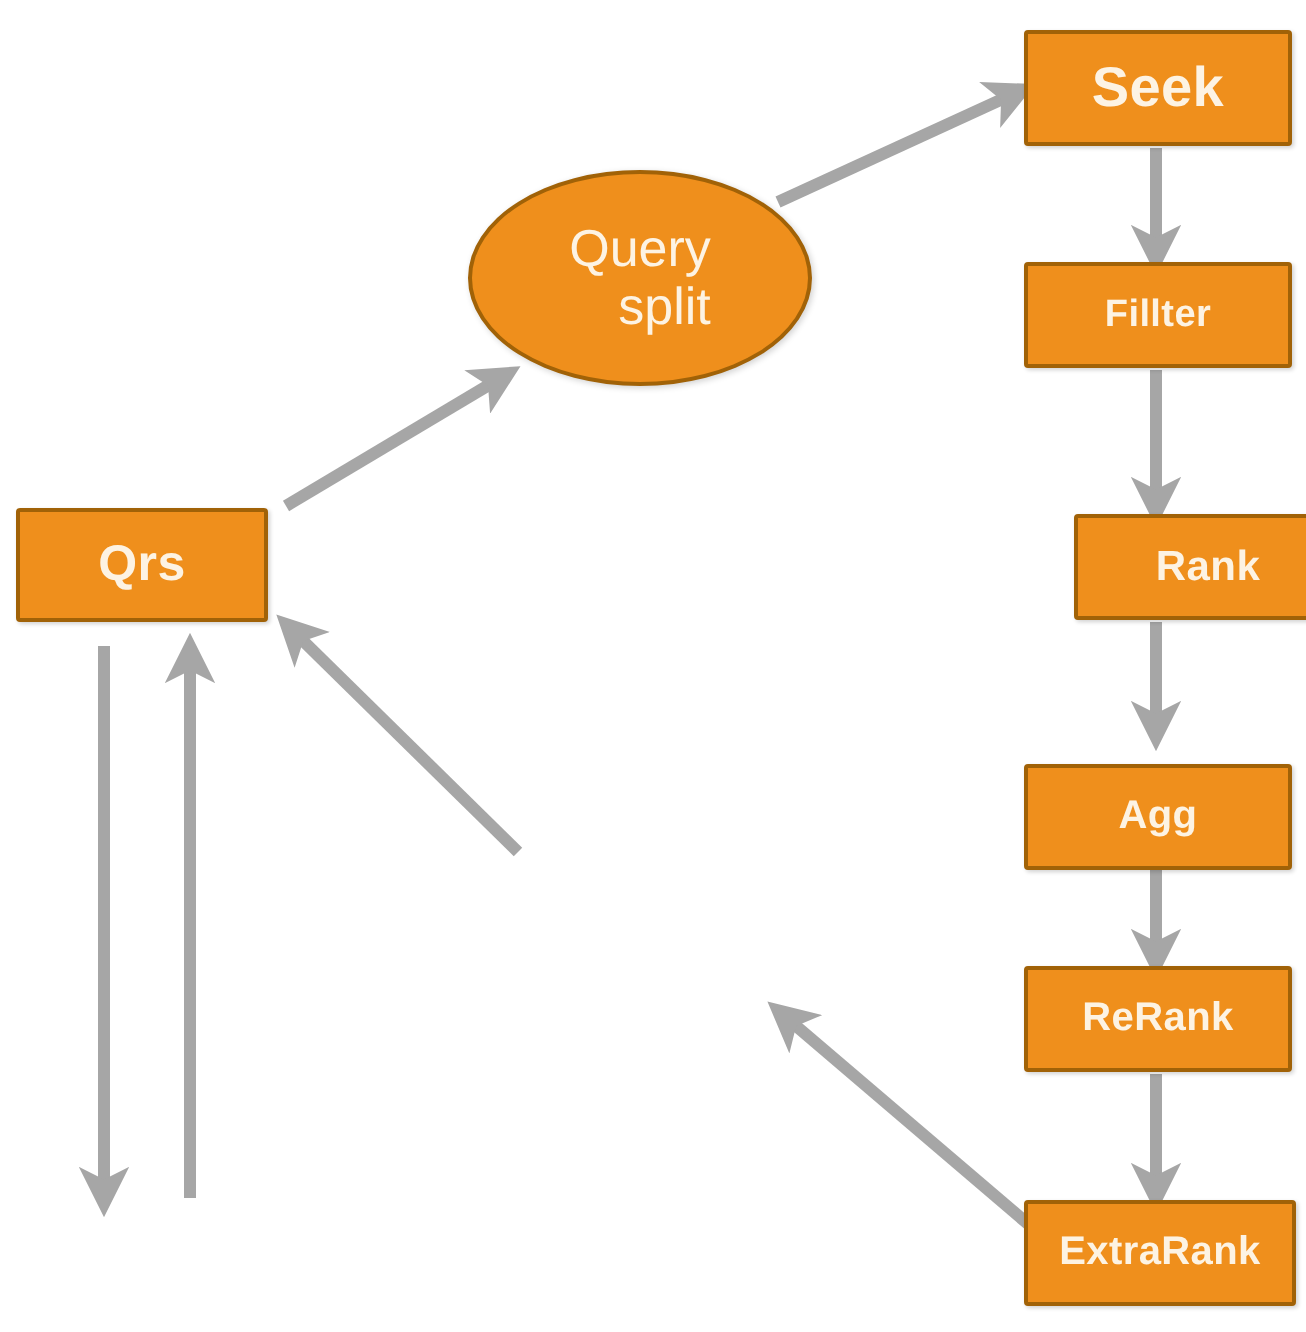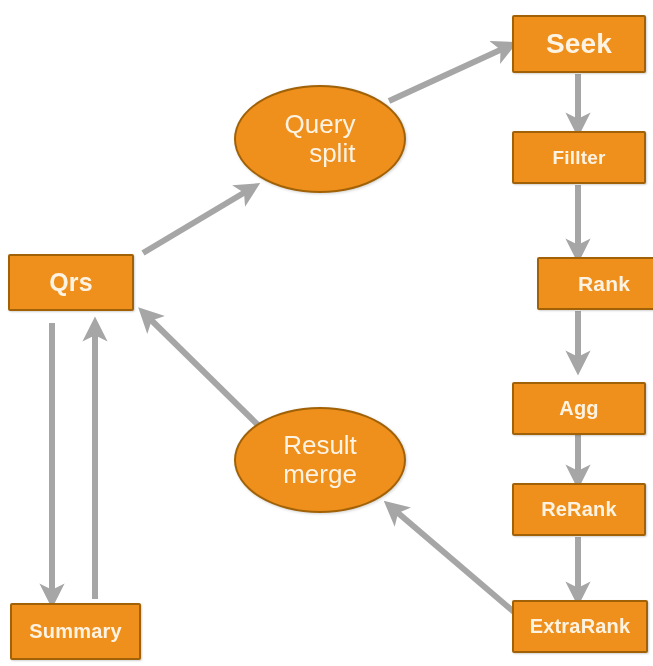--- a/index.html
+++ b/index.html
@@ -88,33 +88,26 @@
       <line x1="259" y1="426" x2="145" y2="314"></line>
       <line x1="52" y1="323" x2="52" y2="599"></line>
       <line x1="95" y1="599" x2="95" y2="326"></line>
     </g>
   </svg>
 
   <div class="node node-box" id="node-qrs">
     <span class="label">Qrs</span>
   </div>
 
-  <div class="node node-box" id="node-summary">
-    <span class="label">Summary</span>
-  </div>
 
   <div class="node node-ellipse" id="node-query-split">
     <span class="label">Query
 split</span>
   </div>
 
-  <div class="node node-ellipse" id="node-result-merge">
-    <span class="label">Result
-merge</span>
-  </div>
 
   <div class="node node-box" id="node-seek">
     <span class="label">Seek</span>
   </div>
 
   <div class="node node-box" id="node-fillter">
     <span class="label">Fillter</span>
   </div>
 
   <div class="node node-box" id="node-rank">

